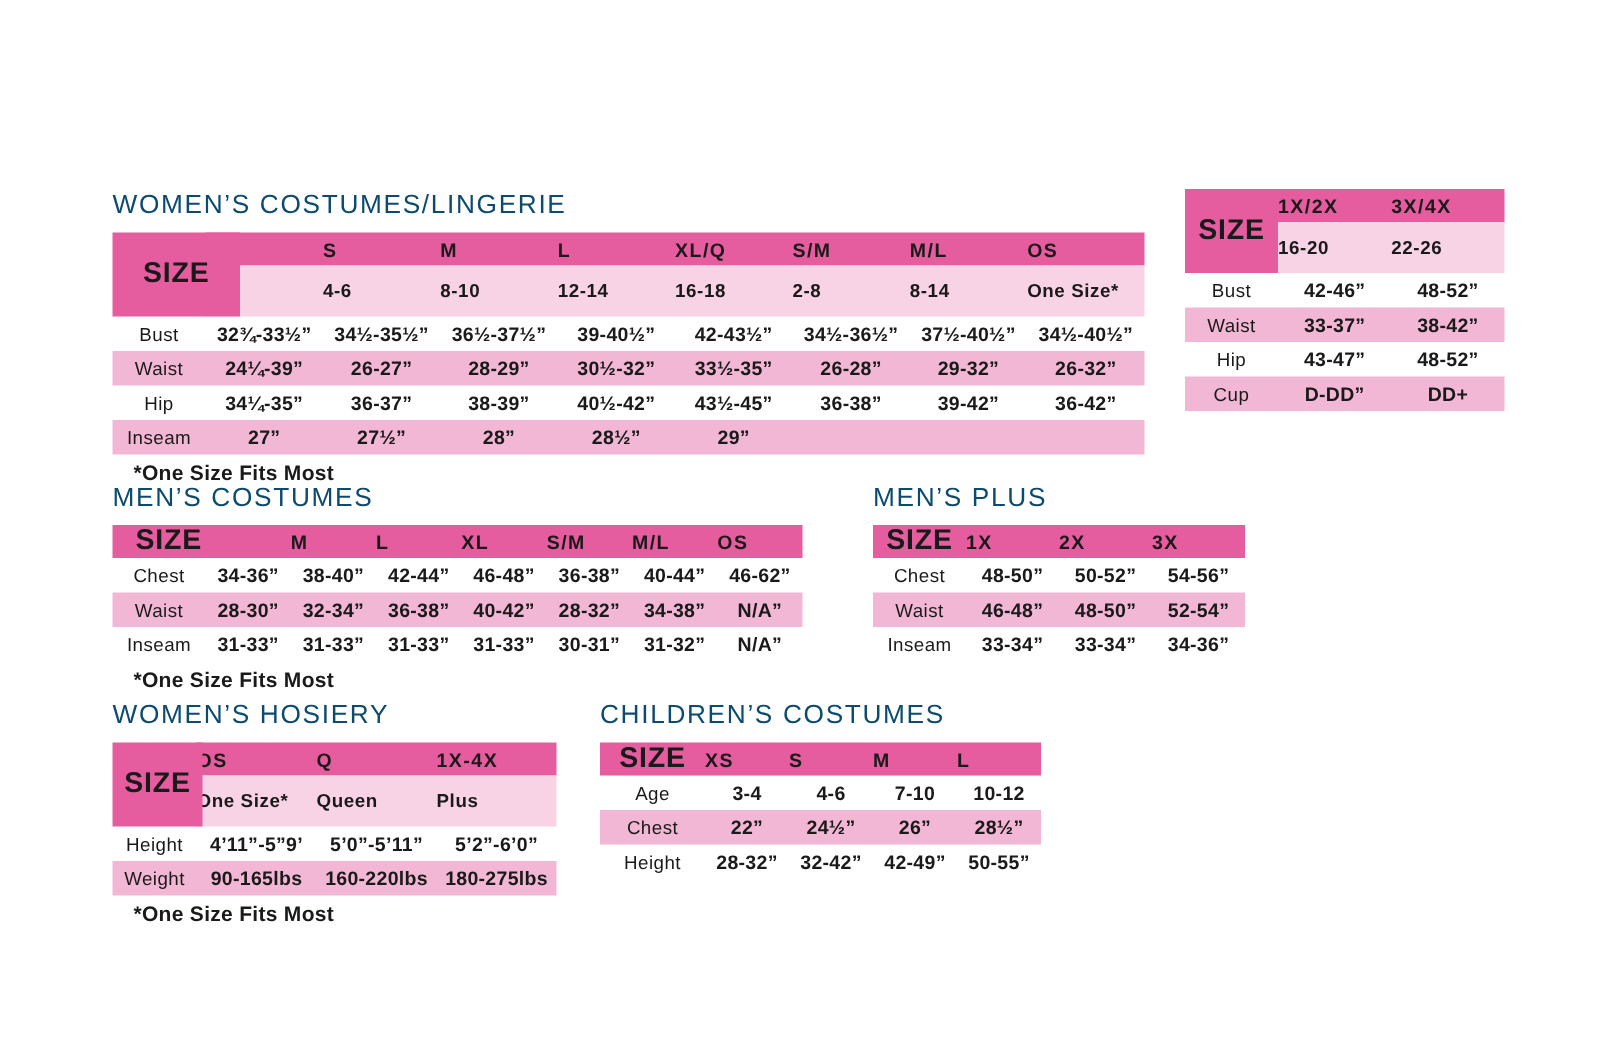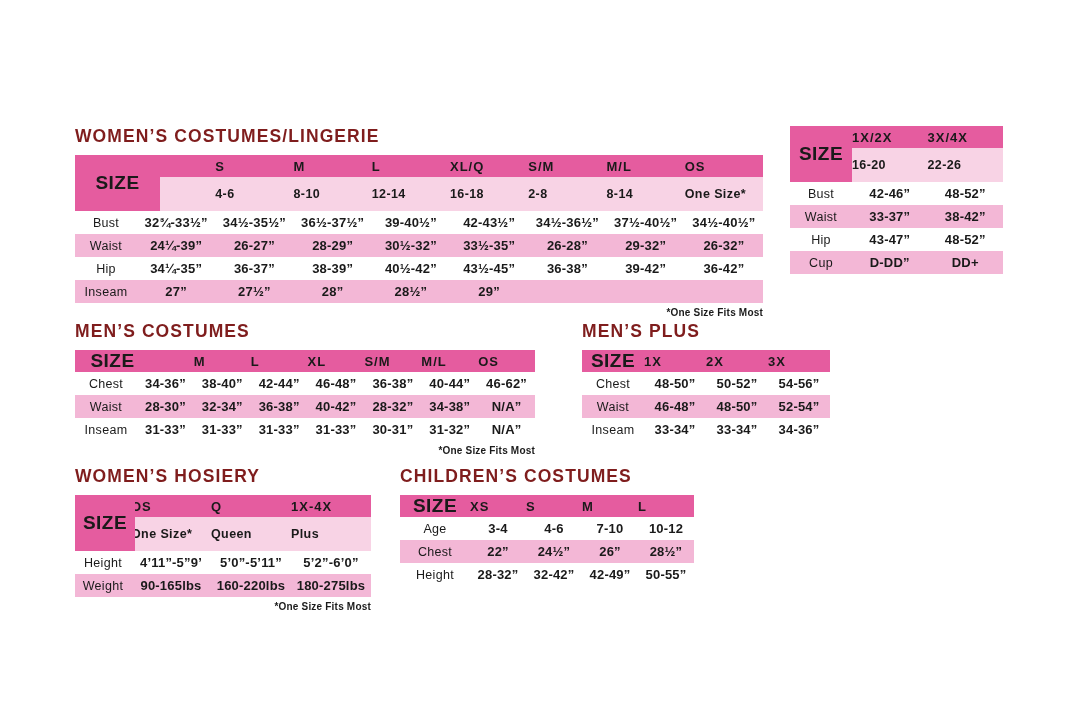--- a/index.html
+++ b/index.html
@@ -3,22 +3,22 @@
 <meta charset="utf-8">
 <style>
   * { margin:0; padding:0; box-sizing:border-box; }
   html,body { background:#ffffff; }
   .page {
     position:relative; width:1080px; height:706px; background:#fff;
     font-family:"Liberation Sans", sans-serif; color:#1a1a1a; overflow:hidden;
   }
   .size-section { position:absolute; }
   .title {
-    font-size:17.5px; font-weight:700; letter-spacing:1.1px;
-    margin-bottom:8px; white-space:nowrap; color:#7f1d1d;
+    font-size:17.5px; font-weight:400; letter-spacing:1.1px;
+    margin-bottom:8px; white-space:nowrap; color:#0c4a6e;
   }
   .size-table { position:relative; width:100%; }
   .thead { position:relative; padding-left:var(--labelw); }
   .hrow { display:flex; height:22px; align-items:center; }
   .hrow.dark { background:var(--dark); }
   .hrow.light { height:34px; background:var(--sub); }
   .hcell {
     flex:1; text-align:left; font-size:13px; font-weight:600;
     letter-spacing:1px; white-space:nowrap;
   }
@@ -31,21 +31,21 @@
   .drow { display:flex; height:23px; align-items:center; }
   .drow.shade { background:var(--row); }
   .lcell {
     width:var(--labelw); text-align:center; font-size:12.5px;
     font-weight:400; letter-spacing:.3px; white-space:nowrap;
   }
   .vcell {
     flex:1; text-align:center; font-size:13px; font-weight:600;
     letter-spacing:.2px; white-space:nowrap;
   }
-  .footnote { font-size:10px; font-weight:700; margin:4px 0 0 14px; letter-spacing:.2px;text-align:right; }
+  .footnote { font-size:14px; font-weight:700; margin:4px 0 0 14px; letter-spacing:.2px; }
 </style>
 </head>
 <body>
 
 <div class="page">
 
   <section class="size-section" style="left:75px; top:126px; width:688px;">
     <h2 class="title">WOMEN’S COSTUMES/LINGERIE</h2>
     <div class="size-table" style="--labelw:62px; --sizew:85px;">
         <div class="thead">

